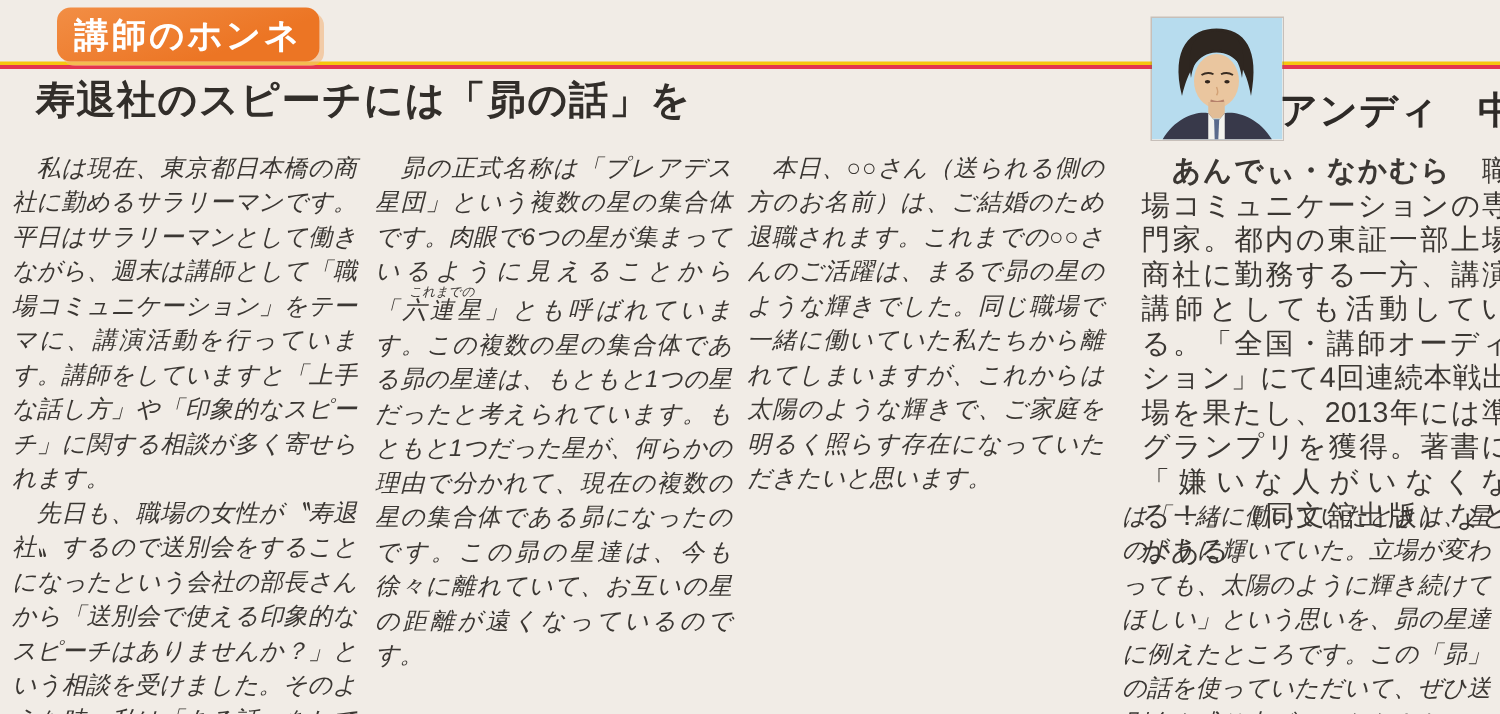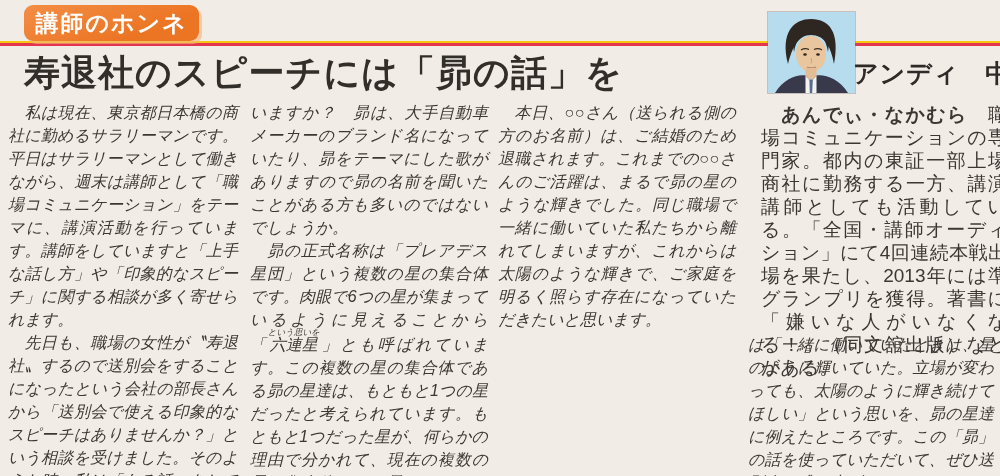--- a/index.html
+++ b/index.html
@@ -16,33 +16,33 @@
     background:var(--paper);
     font-family:"Liberation Sans","DejaVu Sans",sans-serif;
     color:var(--ink);
   }
   .rule{
     position:absolute;left:0;top:41px;width:1000px;height:5px;
     background:linear-gradient(to bottom, var(--rule-yellow) 0 46%, var(--rule-red) 46% 100%);
     z-index:1;
   }
   .kicker{
-    position:absolute;left:24px;top:5px;width:175px;height:36px;z-index:2;
+    position:absolute;left:38px;top:5px;width:175px;height:36px;z-index:2;
     background:linear-gradient(160deg,#f28e45 0%,var(--banner-orange) 70%);
     border-radius:9px;
     box-shadow:3px 3px 0 rgba(244,181,125,.6);
     display:flex;align-items:center;justify-content:center;
   }
   .kicker span{
     color:#ffffff;font-weight:bold;font-size:23px;letter-spacing:2px;line-height:1;
   }
   .headline{
     position:absolute;left:24px;top:49px;margin:0;z-index:2;
     font-family:"Liberation Serif","DejaVu Serif",serif;
-    font-weight:bold;font-size:36px;letter-spacing:1px;color:#322e2a;
+    font-weight:bold;font-size:26px;letter-spacing:1px;color:#322e2a;
     white-space:nowrap;
   }
   .col{
     position:absolute;top:101px;
     font-size:16px;line-height:23px;text-align:justify;
   }
   .col p{margin:0;font-style:italic;}
   .col1{left:8px;width:230px;}
   .col2{left:250px;width:238px;}
   .col3{left:498px;width:238px;}
@@ -79,22 +79,21 @@
 
   <h1 class="headline">寿退社のスピーチには「昴の話」を</h1>
 
   <div class="col col1">
     <p>　私は現在、東京都日本橋の商社に勤めるサラリーマンです。平日はサラリーマンとして働きながら、週末は講師として「職場コミュニケーション」をテーマに、講演活動を行っています。講師をしていますと「上手な話し方」や「印象的なスピーチ」に関する相談が多く寄せられます。</p>
     <p><span>　先日も、職場の女性が〝寿退社〟するので送別会をすることになったという会社の部長さんから「送別会で使える印象的なスピーチはありませんか？」という相談を受けました。そのような時、私は「ある話」をしてみることを勧めています。その話とは「</span></p>
 
   </div>
 
   <div class="col col2">
-    <p>いますか？　昴は、大手自動車メーカーのブランド名になっていたり、昴をテーマにした歌がありますので昴の名前を聞いたことがある方も多いのではないでしょうか。</p>
-    <p><span>　昴の正式名称は「プレアデス星団」という複数の星の集合体です。肉眼で6つの星が集まっているように見えることから「</span><ruby><span>六連星</span><rt>という思いを</rt></ruby><span>」とも呼ばれています。この複数の星の集合体である昴の星達は、もともと1つの星だったと考えられています。もともと1つだった星が、何らかの理由で分かれて、現在の複数の星の集合体である昴になったのです。この昴の星達は、今も徐々に離れていて、お互いの星の距離が遠くなっているのです。</span></p>
+    <p><span>　昴の正式名称は「プレアデス星団」という複数の星の集合体です。肉眼で6つの星が集まっているように見えることから「</span><ruby><span>六連星</span><rt>これまでの</rt></ruby><span>」とも呼ばれています。この複数の星の集合体である昴の星達は、もともと1つの星だったと考えられています。もともと1つだった星が、何らかの理由で分かれて、現在の複数の星の集合体である昴になったのです。この昴の星達は、今も徐々に離れていて、お互いの星の距離が遠くなっているのです。</span></p>
   </div>
 
   <div class="col col3">
     <p>　本日、○○さん（送られる側の方のお名前）は、ご結婚のため退職されます。これまでの○○さんのご活躍は、まるで昴の星のような輝きでした。同じ職場で一緒に働いていた私たちから離れてしまいますが、これからは太陽のような輝きで、ご家庭を明るく照らす存在になっていただきたいと思います。</p>
 
   </div>
 
   <div class="photo">
     <svg viewBox="0 0 87 81" width="87" height="81" xmlns="http://www.w3.org/2000/svg">
       <rect width="87" height="81" fill="#b7dcee"></rect>

